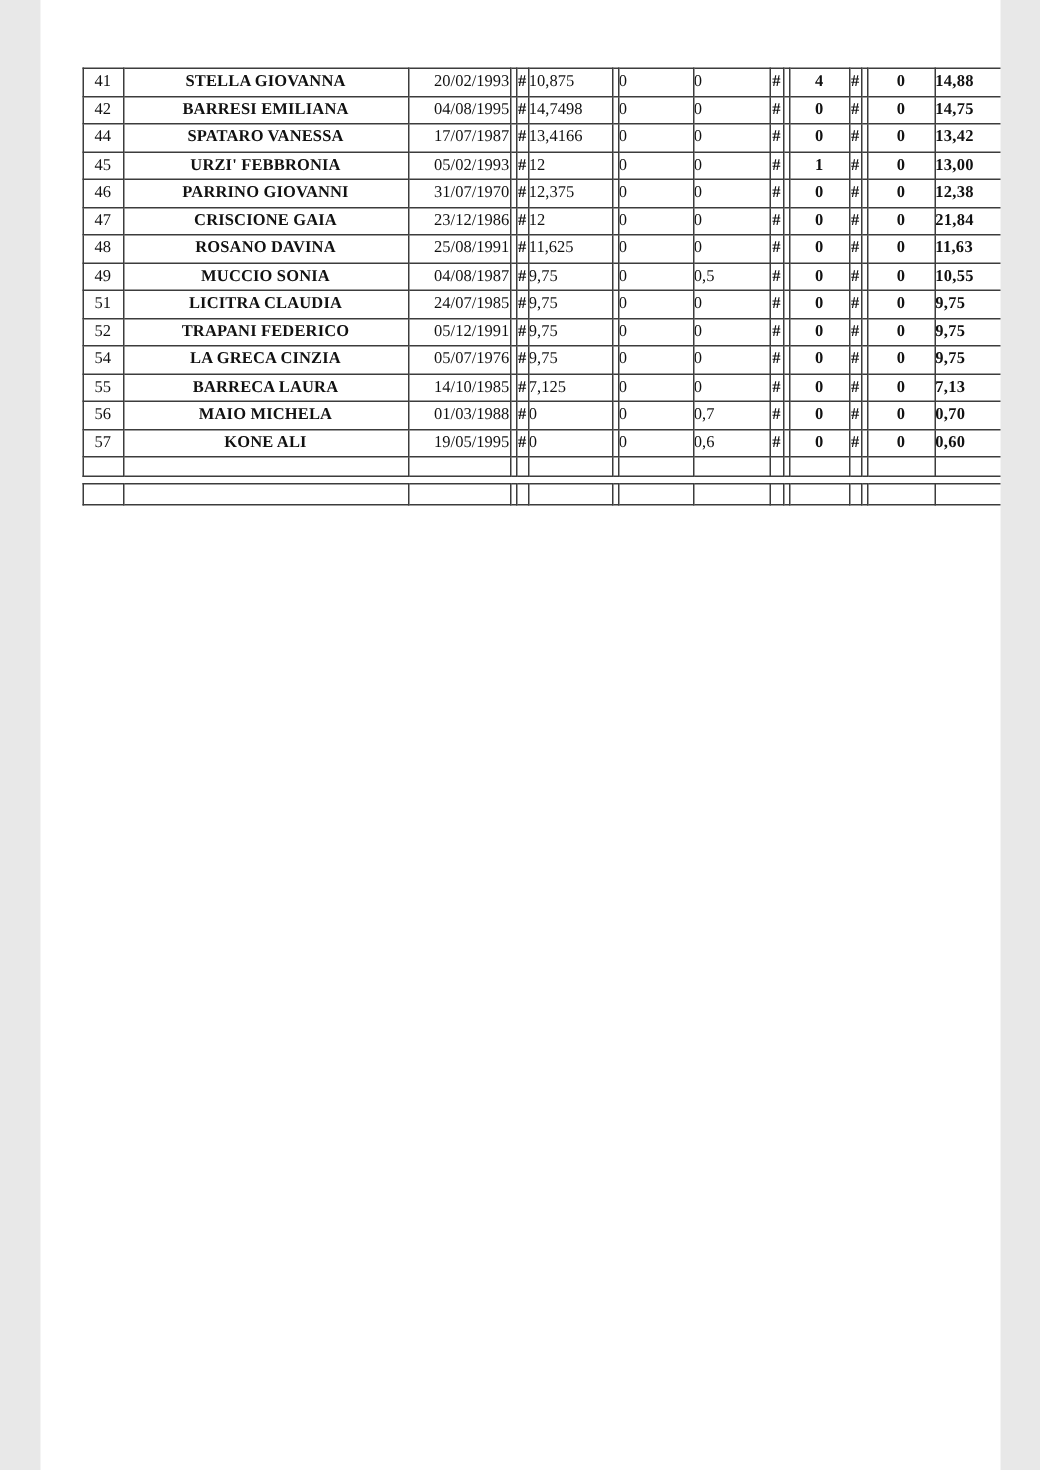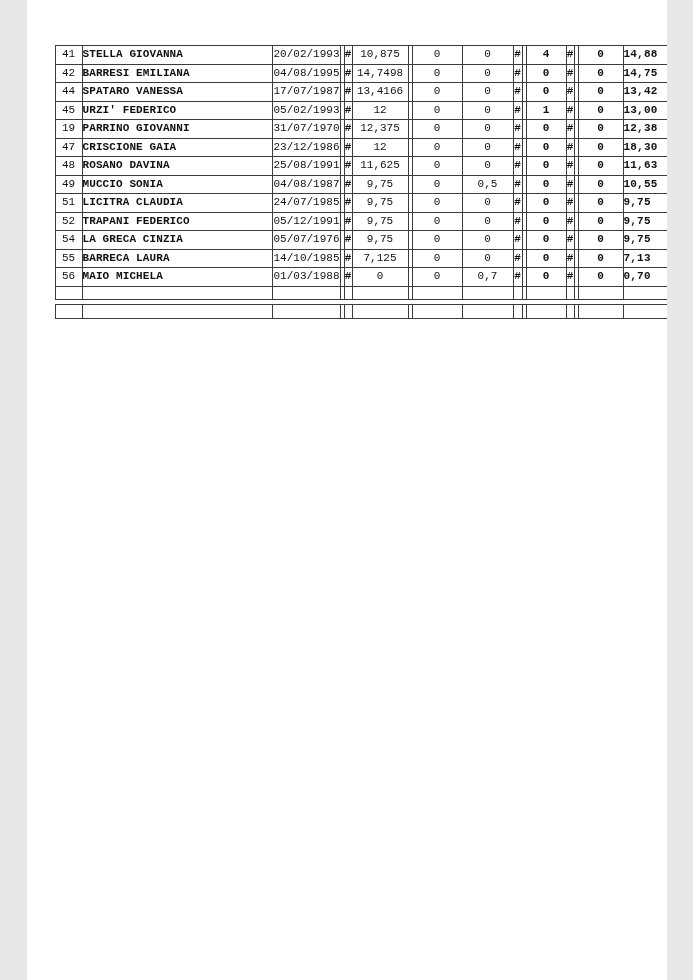--- a/index.html
+++ b/index.html
@@ -9,21 +9,20 @@
     font-family: "Liberation Serif", "DejaVu Serif", serif;
   }
   .doc-page {
     position: relative;
     width: 640px;
     height: 980px;
     background: #ffffff;
     margin: 0 auto;
     overflow: hidden;
     color: #111111;
-    font-family: Liberation Mono, monospace;
   }
   .table-wrap {
     position: absolute;
     left: 28px;
     top: 45px;
     width: 640px;
   }
   table.grid {
     border-collapse: collapse;
     table-layout: fixed;
@@ -42,25 +41,25 @@
   tr.data-row { height: 18.5px; }
   tr.empty-row { height: 13px; }
   td.c-rank {
     text-align: center;
     font-size: 10.5px;
   }
   td.c-name {
     font-weight: bold;
     font-size: 11.5px;
     padding-left: 5px;
-    text-align: left;
+    text-align: center;
     letter-spacing: 0.1px;
   }
   td.c-date { text-align: right; font-size: 11px; }
-  td.c-num  { text-align: center; font-size: 11px; }
+  td.c-num  { text-align: left; font-size: 11px; }
   td.c-hash {
     text-align: center;
     font-size: 9.5px;
     font-weight: bold;
     padding: 0;
     color: #222222;
   }
   td.c-micro { padding: 0; }
   td.c-bold {
     text-align: center;
@@ -151,38 +150,38 @@
     <td class="c-hash">#</td>
     <td class="c-micro"></td>
     <td class="c-bold">0</td>
     <td class="c-hash">#</td>
     <td class="c-micro"></td>
     <td class="c-bold">0</td>
     <td class="c-total">13,42</td>
   </tr>
           <tr class="data-row">
     <td class="c-rank">45</td>
-    <td class="c-name">URZI' FEDERICO</td>
+    <td class="c-name">URZI' FEBBRONIA</td>
     <td class="c-date">05/02/1993</td>
     <td class="c-micro"></td>
     <td class="c-hash">#</td>
     <td class="c-num">12</td>
     <td class="c-micro"></td>
     <td class="c-num">0</td>
     <td class="c-num">0</td>
     <td class="c-hash">#</td>
     <td class="c-micro"></td>
     <td class="c-bold">1</td>
     <td class="c-hash">#</td>
     <td class="c-micro"></td>
     <td class="c-bold">0</td>
     <td class="c-total">13,00</td>
   </tr>
           <tr class="data-row">
-    <td class="c-rank">19</td>
+    <td class="c-rank">46</td>
     <td class="c-name">PARRINO GIOVANNI</td>
     <td class="c-date">31/07/1970</td>
     <td class="c-micro"></td>
     <td class="c-hash">#</td>
     <td class="c-num">12,375</td>
     <td class="c-micro"></td>
     <td class="c-num">0</td>
     <td class="c-num">0</td>
     <td class="c-hash">#</td>
     <td class="c-micro"></td>
@@ -201,21 +200,21 @@
     <td class="c-num">12</td>
     <td class="c-micro"></td>
     <td class="c-num">0</td>
     <td class="c-num">0</td>
     <td class="c-hash">#</td>
     <td class="c-micro"></td>
     <td class="c-bold">0</td>
     <td class="c-hash">#</td>
     <td class="c-micro"></td>
     <td class="c-bold">0</td>
-    <td class="c-total">18,30</td>
+    <td class="c-total">21,84</td>
   </tr>
           <tr class="data-row">
     <td class="c-rank">48</td>
     <td class="c-name">ROSANO DAVINA</td>
     <td class="c-date">25/08/1991</td>
     <td class="c-micro"></td>
     <td class="c-hash">#</td>
     <td class="c-num">11,625</td>
     <td class="c-micro"></td>
     <td class="c-num">0</td>
@@ -328,20 +327,38 @@
     <td class="c-micro"></td>
     <td class="c-num">0</td>
     <td class="c-num">0,7</td>
     <td class="c-hash">#</td>
     <td class="c-micro"></td>
     <td class="c-bold">0</td>
     <td class="c-hash">#</td>
     <td class="c-micro"></td>
     <td class="c-bold">0</td>
     <td class="c-total">0,70</td>
+  </tr>
+          <tr class="data-row">
+    <td class="c-rank">57</td>
+    <td class="c-name">KONE ALI</td>
+    <td class="c-date">19/05/1995</td>
+    <td class="c-micro"></td>
+    <td class="c-hash">#</td>
+    <td class="c-num">0</td>
+    <td class="c-micro"></td>
+    <td class="c-num">0</td>
+    <td class="c-num">0,6</td>
+    <td class="c-hash">#</td>
+    <td class="c-micro"></td>
+    <td class="c-bold">0</td>
+    <td class="c-hash">#</td>
+    <td class="c-micro"></td>
+    <td class="c-bold">0</td>
+    <td class="c-total">0,60</td>
   </tr>
           <tr class="empty-row">
           <td class="c-rank"></td>
           <td class="c-name"></td>
           <td class="c-date"></td>
           <td class="c-micro"></td>
           <td class="c-hash"></td>
           <td class="c-num"></td>
           <td class="c-micro"></td>
           <td class="c-num"></td>

